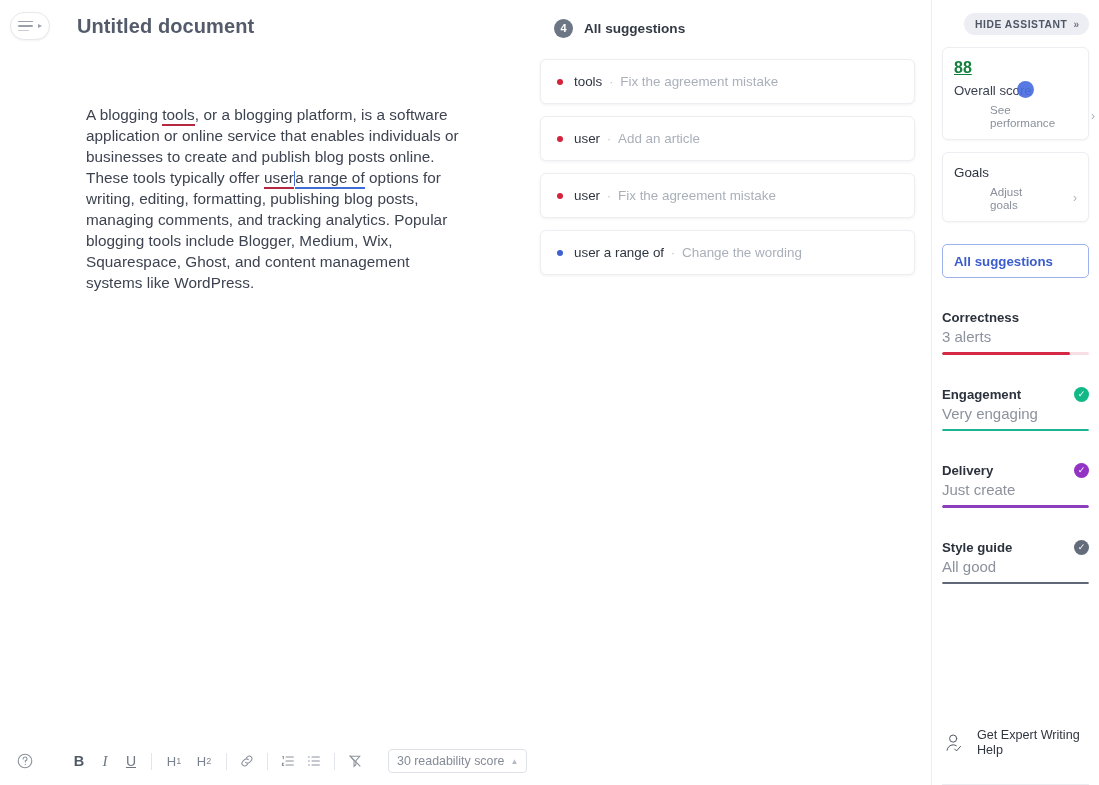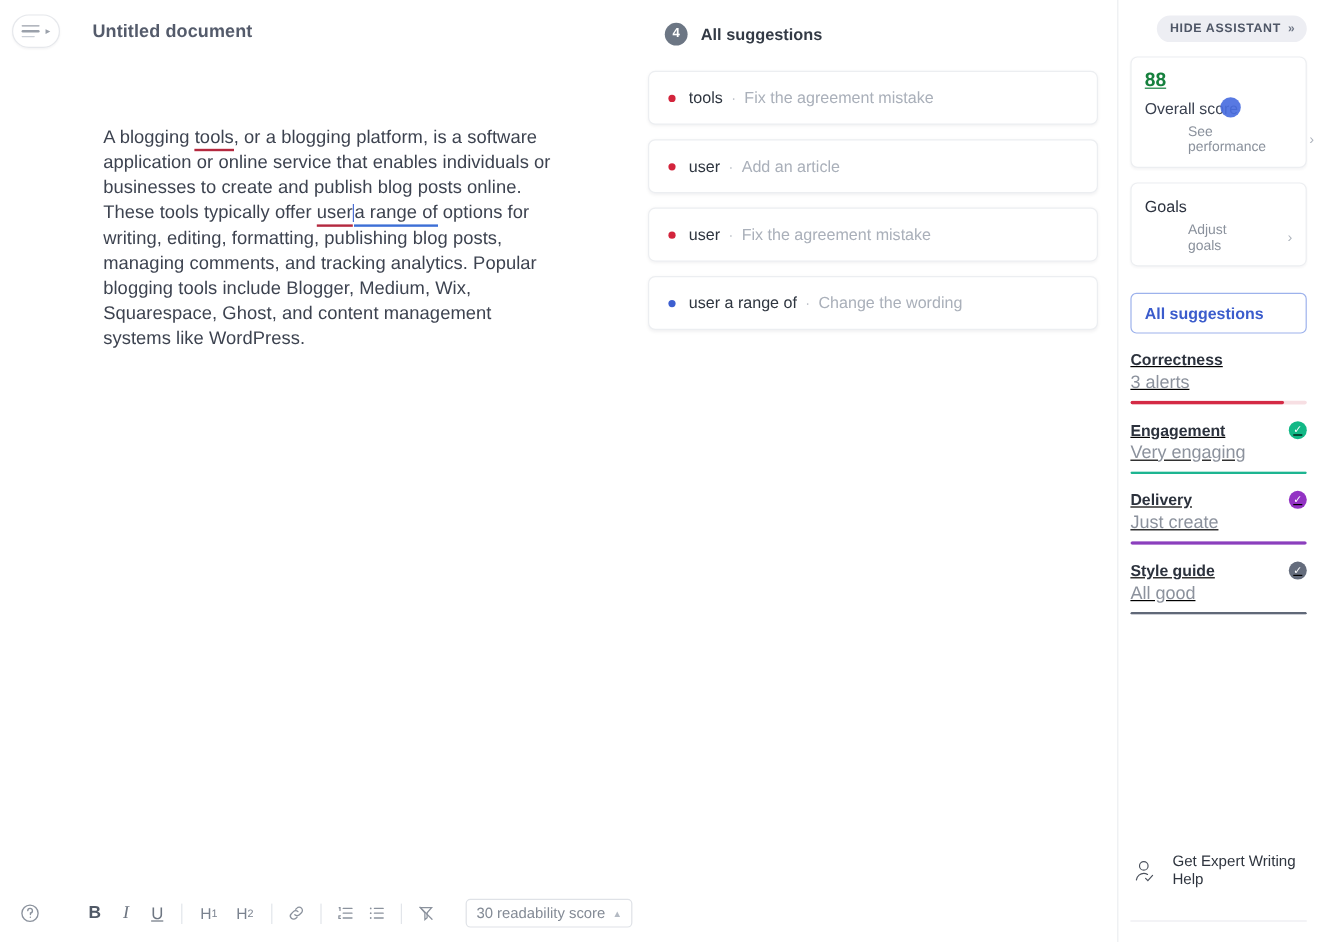--- a/index.html
+++ b/index.html
@@ -34,21 +34,21 @@
   .menu-pill .bars { display: flex; flex-direction: column; gap: 3px; }
   .menu-pill .bars i { display: block; height: 1.6px; border-radius: 1px; background: #9aa0aa; }
   .menu-pill .bars i:nth-child(1) { width: 15px; }
   .menu-pill .bars i:nth-child(2) { width: 15px; }
   .menu-pill .bars i:nth-child(3) { width: 11px; background:#c9ced6; }
   .menu-pill .caret {
     margin-left: 3px; font-size: 8px; color: #9aa0aa; line-height: 1;
   }
   .doc-title {
     margin-left: 27px;
-    font-size: 15px; font-weight: bold; color: #545b6b;
+    font-size: 20px; font-weight: bold; color: #545b6b;
     letter-spacing: .1px;
   }
 
   .doc-body {
     padding: 52px 62px 0 86px;
   }
   .doc-para {
     font-size: 15.3px; line-height: 21px; color: #3d4350;
     letter-spacing: .05px;
     max-width: 392px;
@@ -201,42 +201,42 @@
     margin-top: 22px;
     width: 100%; height: 34px;
     border: 1px solid #9db2ec; border-radius: 5px;
     background: #fff; color: #3b5ccc;
     font-size: 13.3px; font-weight: bold;
     display: flex; align-items: center;
     padding-left: 11px;
     cursor: pointer;
   }
 
-  .metric { margin-top: 14px; text-decoration: underline; }
+  .metric { margin-top: 32px; }
   .metric-row { display: flex; align-items: center; justify-content: space-between; }
   .metric-name { font-size: 13.2px; font-weight: bold; color: #2c323d; }
   .metric-sub { font-size: 15px; color: #8c929d; margin-top: 3px; }
   .metric-bar {
     margin-top: 7px; height: 2.6px;
     background: #f0e6e8; border-radius: 2px; overflow: hidden;
   }
   .metric-bar i { display: block; height: 100%; border-radius: 2px; }
   .check {
     width: 15px; height: 15px; border-radius: 50%;
     display: flex; align-items: center; justify-content: center;
     color: #fff; font-size: 9px; line-height: 1;
   }
 
   .foot-item {
     display: flex; align-items: center; gap: 10px;
     cursor: pointer; color: #2f353f;
   }
   .foot-item .label { font-size: 12.6px; line-height: 15px; }
   .foot-divider { height: 1px; background: #ececf0; margin: 13px 0 0 0; }
-  .sb-footer { position: absolute; left: 10px; right: 10px; bottom: 17px; }
+  .sb-footer { position: absolute; left: 10px; right: 10px; bottom: 0; }
 
   svg { display: block; }
 </style>
 </head>
 <body>
 
 <div class="app">
 
   <div class="editor-col">
 

